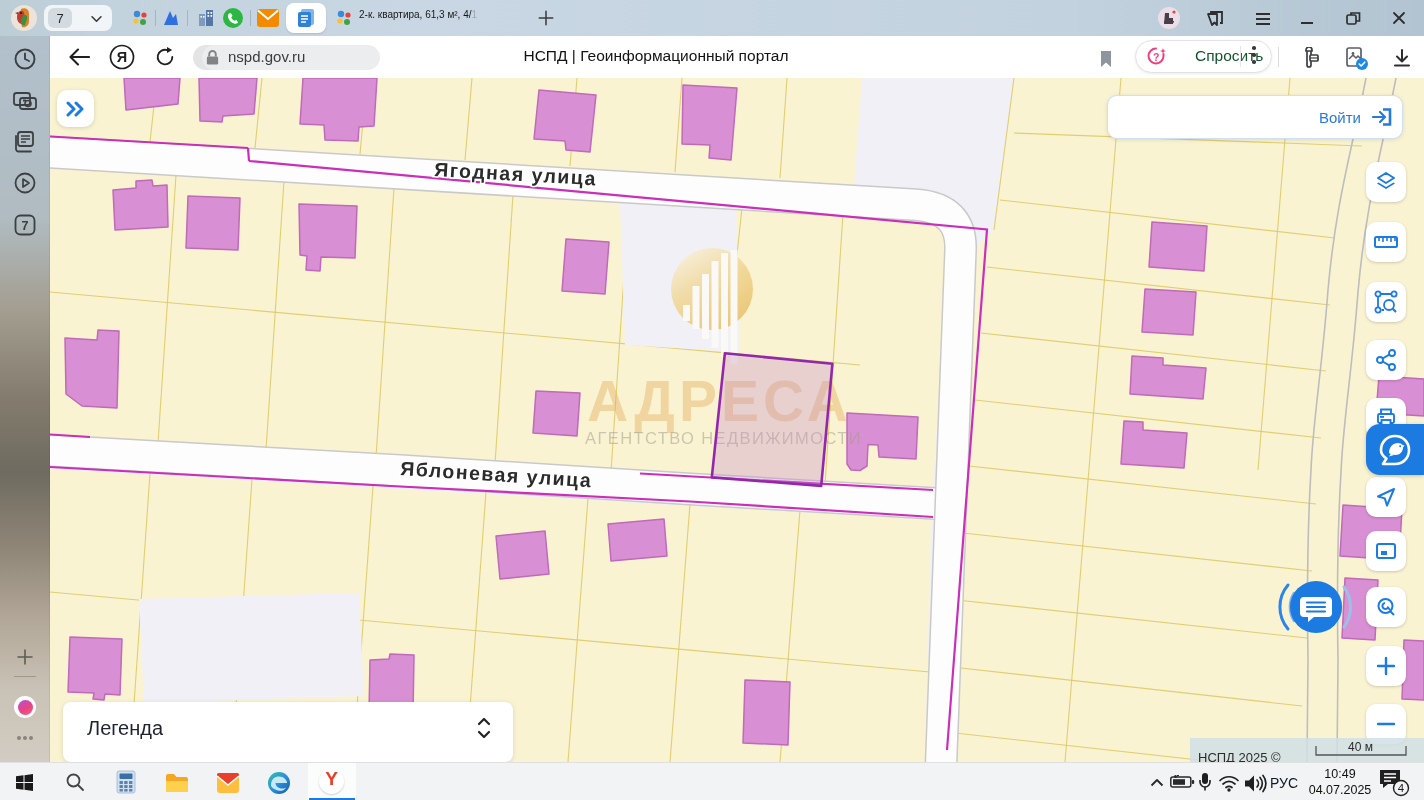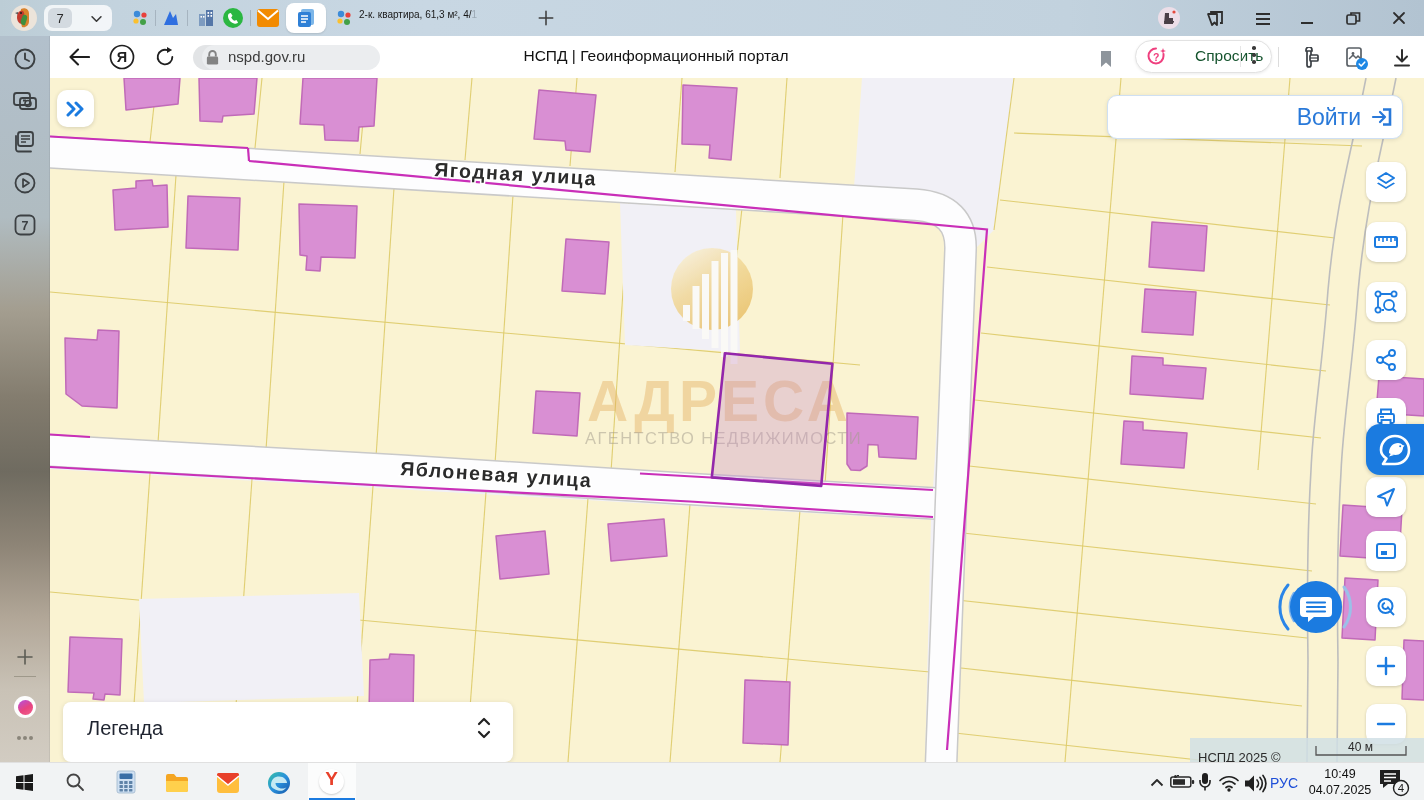--- a/index.html
+++ b/index.html
@@ -121,21 +121,21 @@
         <text x="400" y="475" transform="rotate(3.7 400 475)" font-size="19.5" font-weight="bold" fill="#2b2b2b" stroke="#ffffff" stroke-width="3" paint-order="stroke" letter-spacing="1.5" font-family="Liberation Sans,sans-serif">Яблоневая  улица</text>
         <text x="370" y="766" transform="rotate(4.5 370 766)" font-size="19.5" font-weight="bold" fill="#2b2b2b" stroke="#ffffff" stroke-width="3" paint-order="stroke" letter-spacing="1.5" font-family="Liberation Sans,sans-serif">Цветочная</text>
       </svg>
 
 <div style="position:absolute;left:7px;top:12px;width:37px;height:37px;background:#fff;border-radius:10px;box-shadow:0 1px 4px rgba(0,0,0,0.15);display:flex;align-items:center;justify-content:center;">
 <svg width="20" height="16" viewBox="0 0 20 16">
           <path d="M2,2 L8,8 L2,14 M10,2 L16,8 L10,14" stroke="#1b7be0" stroke-width="3" fill="none" stroke-linecap="round" stroke-linejoin="round"></path>
         </svg>
       </div>
 <div style="position:absolute;left:1057px;top:17px;width:296px;height:44px;background:#fff;border:1px solid #cfe0f3;border-radius:10px;box-shadow:0 1px 4px rgba(0,0,0,0.1);display:flex;align-items:center;justify-content:flex-end;padding-right:9px;">
-<span style="color:#2979d9;font-size:23px;">Войти</span>
+<span style="color:#2979d9;font-size:15px;">Войти</span>
 <svg width="22" height="20" viewBox="0 0 22 20" style="margin-left:10px">
           <path d="M2,10 L13,10 M9,5 L14,10 L9,15" stroke="#2979d9" stroke-width="2.2" fill="none" stroke-linecap="round" stroke-linejoin="round"></path>
           <path d="M12,2.5 L19,2.5 L19,17.5 L12,17.5" stroke="#2979d9" stroke-width="2.6" fill="none"></path>
         </svg>
       </div>
 <div style="position:absolute;left:13px;top:624px;width:450px;height:60px;background:#fff;border-radius:8px;box-shadow:0 1px 5px rgba(0,0,0,0.12);display:flex;align-items:center;justify-content:space-between;padding:0 22px 8px 24px;">
 <span style="color:#1f2430;font-size:20px;">Легенда</span>
 <svg width="14" height="22" viewBox="0 0 14 22">
           <path d="M2,7 L7,2 L12,7 M2,15 L7,20 L12,15" stroke="#222" stroke-width="2.2" fill="none" stroke-linecap="round" stroke-linejoin="round"></path>
         </svg>
@@ -477,21 +477,21 @@
         <circle cx="11" cy="16" r="1.7" fill="#1f1f1f"></circle>
       </svg>
 <svg width="24" height="19" viewBox="0 0 24 19" style="position:absolute;left:1243px;top:11px;">
         <path d="M2,6.5 h4 l5,-5 v16 l-5,-5 h-4 Z" fill="#1f1f1f"></path>
         <g stroke="#1f1f1f" fill="none" stroke-width="1.7" stroke-linecap="round">
           <path d="M14,6 a5,5 0 0 1 0,7"></path>
           <path d="M17,3.5 a9,9 0 0 1 0,12"></path>
           <path d="M20,1.5 a12.5,12.5 0 0 1 0,16"></path>
         </g>
       </svg>
-<div style="position:absolute;left:1270px;top:12px;font-size:14px;color:#1d4ed8;">РУС</div>
+<div style="position:absolute;left:1270px;top:12px;font-size:14px;color:#0f172a;">РУС</div>
 <div style="position:absolute;left:1305px;top:3px;width:70px;text-align:center;font-size:12.5px;color:#111;line-height:16px;">10:49<br>04.07.2025</div>
 <svg width="32" height="30" viewBox="0 0 32 30" style="position:absolute;left:1378px;top:5px;">
         <path d="M2,2 h20 v14 h-12 l-5,4 v-4 h-3 Z" fill="#1f1f1f"></path>
         <path d="M6,6 h12 M6,9.5 h12 M6,13 h7" stroke="#fff" stroke-width="1.5"></path>
         <circle cx="23" cy="20" r="7.5" fill="#f1f3f4" stroke="#1f1f1f" stroke-width="1.4"></circle>
         <text x="23" y="24.4" text-anchor="middle" font-size="11.5" fill="#1f1f1f" font-family="Liberation Sans,sans-serif">4</text>
       </svg>
 </div>
 </div>
 </body></html>

